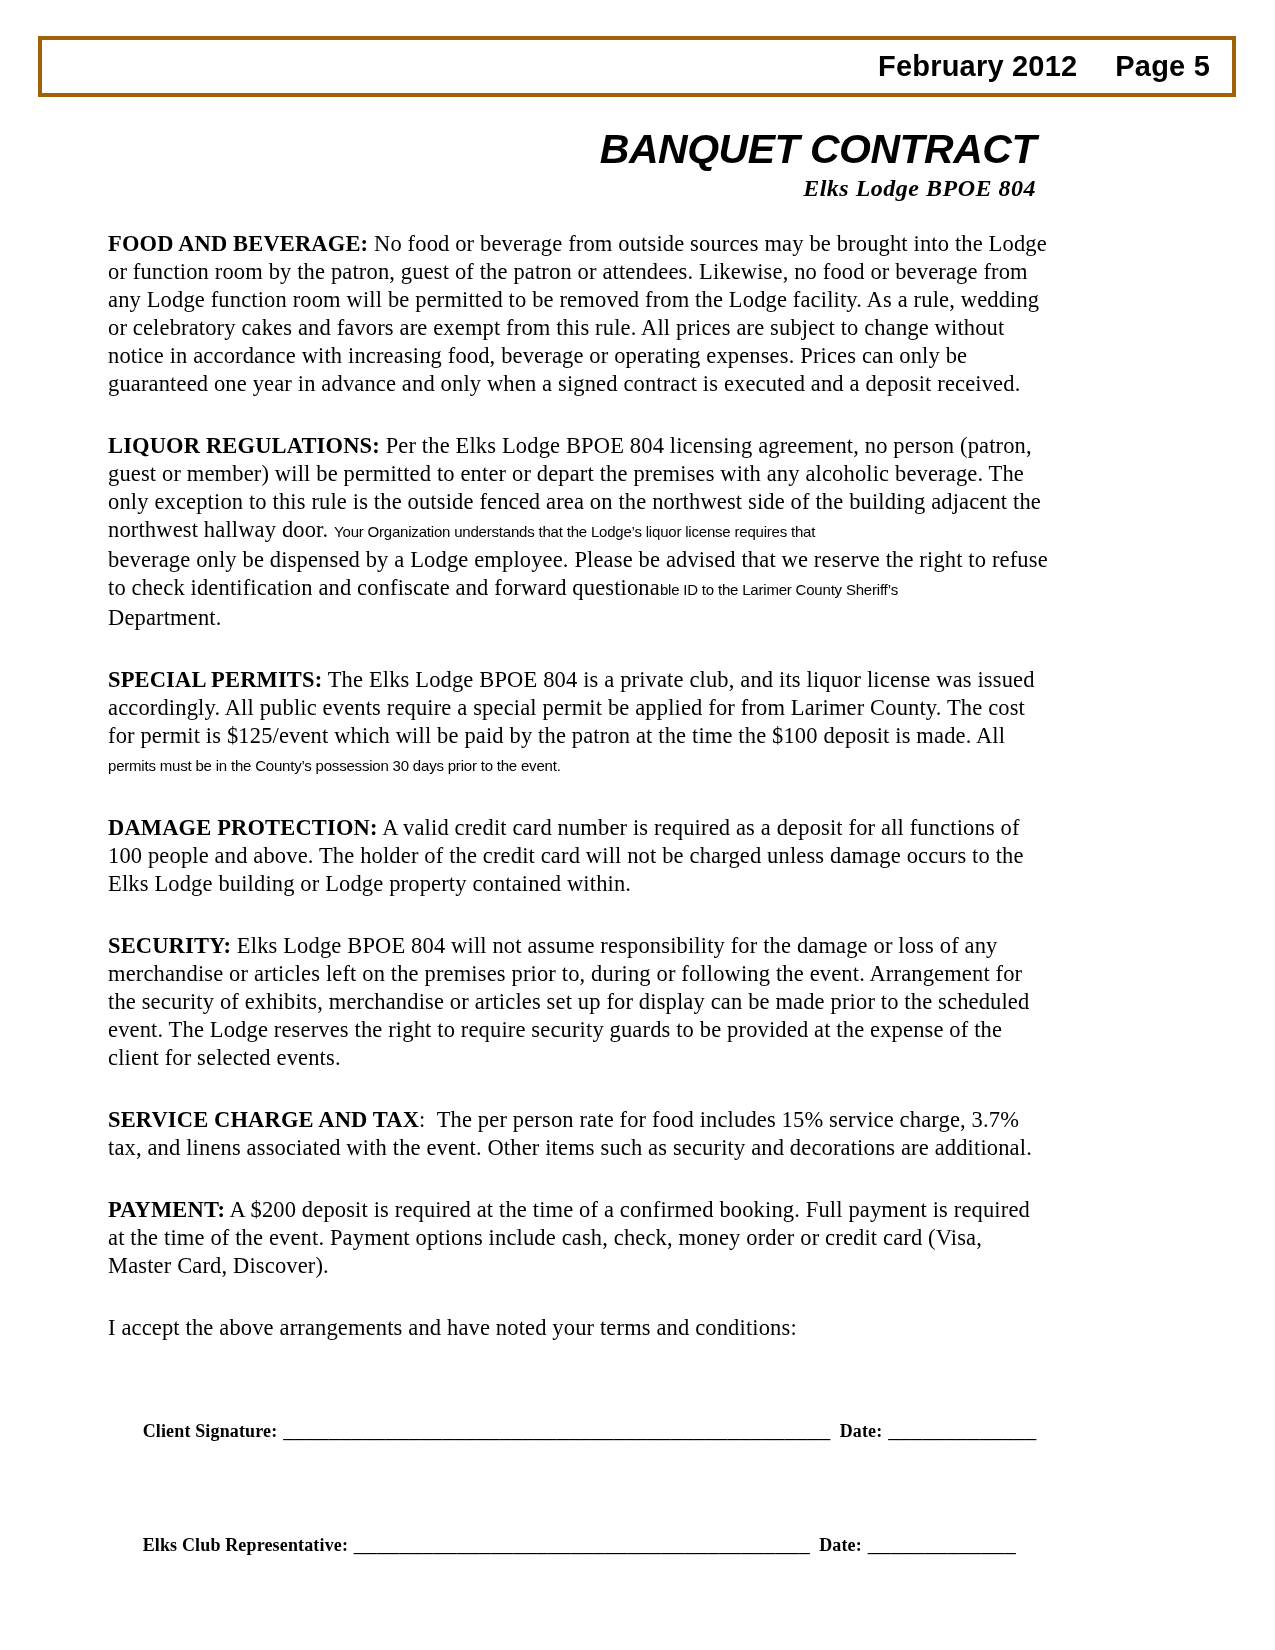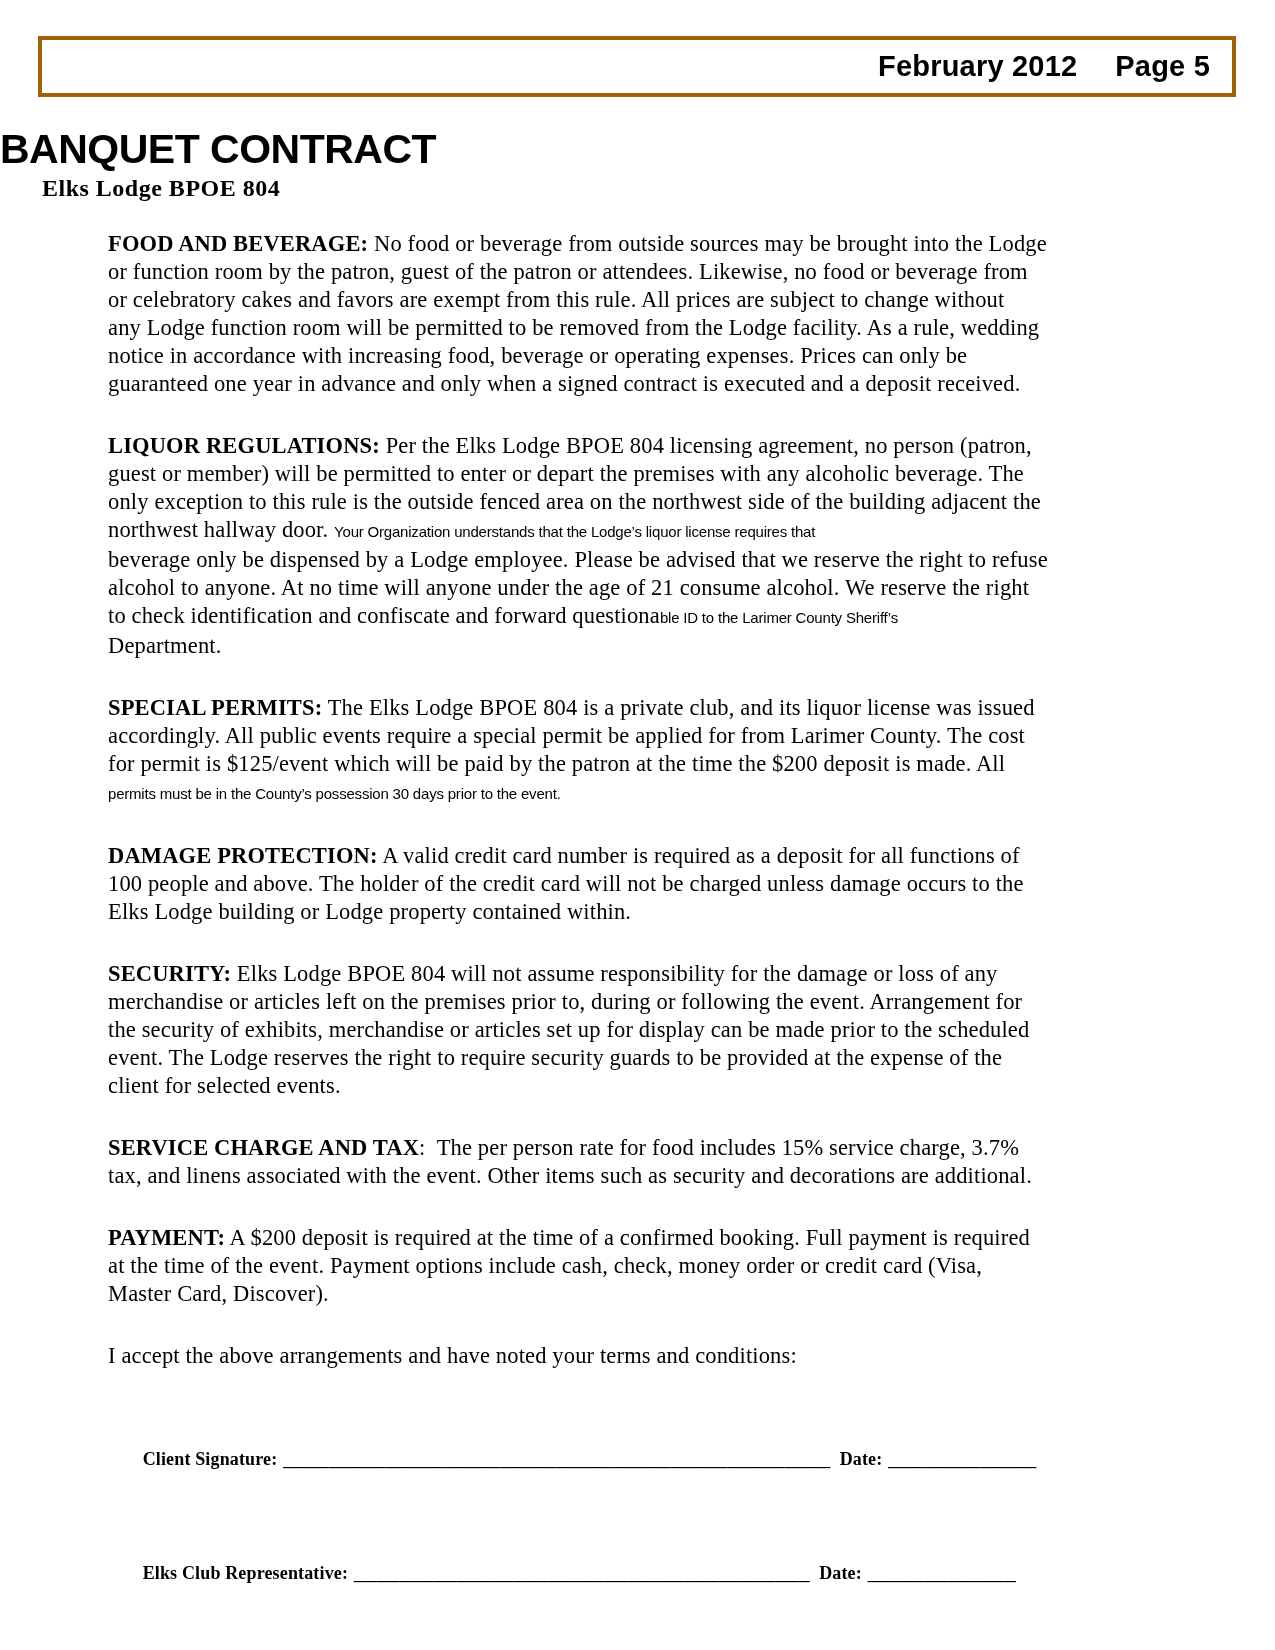--- a/index.html
+++ b/index.html
@@ -16,21 +16,21 @@
     position:absolute; left:38px; top:36px;
     width:1168px; height:53px;
     border:4px solid #a16207;
     display:flex; align-items:center; justify-content:flex-end;
     gap:38px; padding-right:22px;
     font-family:"Liberation Sans", sans-serif;
     font-weight:bold; font-size:29px; letter-spacing:0.2px;
   }
 
   
-  .title-block { position:absolute; left:0; top:126px; width:1036px; text-align:left; }
+  .title-block { position:absolute; left:0; top:126px; width:1036px; text-align:right;font-style:italic; }
   .doc-title {
     font-family:"Liberation Sans", sans-serif;
     font-weight:bold; font-size:41px; line-height:46px; letter-spacing:-0.5px;
   }
   .doc-subtitle {
     font-family:"Liberation Serif", serif;
     font-weight:bold; font-size:24px; line-height:28px; margin-top:2px;
     letter-spacing:0.5px;
     margin-left:42px;
   }
@@ -67,39 +67,38 @@
   <div class="title-block">
     <div class="doc-title">BANQUET CONTRACT</div>
     <div class="doc-subtitle">Elks Lodge BPOE 804</div>
   </div>
 
   <div class="content">
     <div id="paragraphs">
         <div class="para">
           <div class="line"><span class="b">FOOD AND BEVERAGE:</span><span> No food or beverage from outside sources may be brought into the Lodge</span></div>
           <div class="line"><span>or function room by the patron, guest of the patron or attendees. Likewise, no food or beverage from</span></div>
+          <div class="line"><span>any Lodge function room will be permitted to be removed from the Lodge facility. As a rule, wedding</span></div>
           <div class="line"><span>or celebratory cakes and favors are exempt from this rule. All prices are subject to change without</span></div>
-          <div class="line"><span>any Lodge function room will be permitted to be removed from the Lodge facility. As a rule, wedding</span></div>
           <div class="line"><span>notice in accordance with increasing food, beverage or operating expenses. Prices can only be</span></div>
           <div class="line"><span>guaranteed one year in advance and only when a signed contract is executed and a deposit received.</span></div>
         </div>
         <div class="para">
           <div class="line"><span class="b">LIQUOR REGULATIONS:</span><span> Per the Elks Lodge BPOE 804 licensing agreement, no person (patron,</span></div>
           <div class="line"><span>guest or member) will be permitted to enter or depart the premises with any alcoholic beverage. The</span></div>
           <div class="line"><span>only exception to this rule is the outside fenced area on the northwest side of the building adjacent the</span></div>
           <div class="line"><span>northwest hallway door. </span><span class="sans">Your Organization understands that the Lodge’s liquor license requires that</span></div>
           <div class="line"><span>beverage only be dispensed by a Lodge employee. Please be advised that we reserve the right to refuse</span></div>
-          <div class="line"><span>alcohol to anyone. At no time will anyone under the age of 21 consume alcohol. We reserve the right</span></div>
           <div class="line"><span>to check identification and confiscate and forward questiona</span><span class="sans">ble ID to the Larimer County Sheriff’s</span></div>
           <div class="line"><span>Department.</span></div>
         </div>
         <div class="para">
           <div class="line"><span class="b">SPECIAL PERMITS:</span><span> The Elks Lodge BPOE 804 is a private club, and its liquor license was issued</span></div>
           <div class="line"><span>accordingly. All public events require a special permit be applied for from Larimer County. The cost</span></div>
-          <div class="line"><span>for permit is $125/event which will be paid by the patron at the time the $200 deposit is made. All</span></div>
+          <div class="line"><span>for permit is $125/event which will be paid by the patron at the time the $100 deposit is made. All</span></div>
           <div class="line"><span class="sans">permits must be in the County’s possession 30 days prior to the event.</span></div>
         </div>
         <div class="para">
           <div class="line"><span class="b">DAMAGE PROTECTION:</span><span> A valid credit card number is required as a deposit for all functions of</span></div>
           <div class="line"><span>100 people and above. The holder of the credit card will not be charged unless damage occurs to the</span></div>
           <div class="line"><span>Elks Lodge building or Lodge property contained within.</span></div>
         </div>
         <div class="para">
           <div class="line"><span class="b">SECURITY:</span><span> Elks Lodge BPOE 804 will not assume responsibility for the damage or loss of any</span></div>
           <div class="line"><span>merchandise or articles left on the premises prior to, during or following the event. Arrangement for</span></div>

